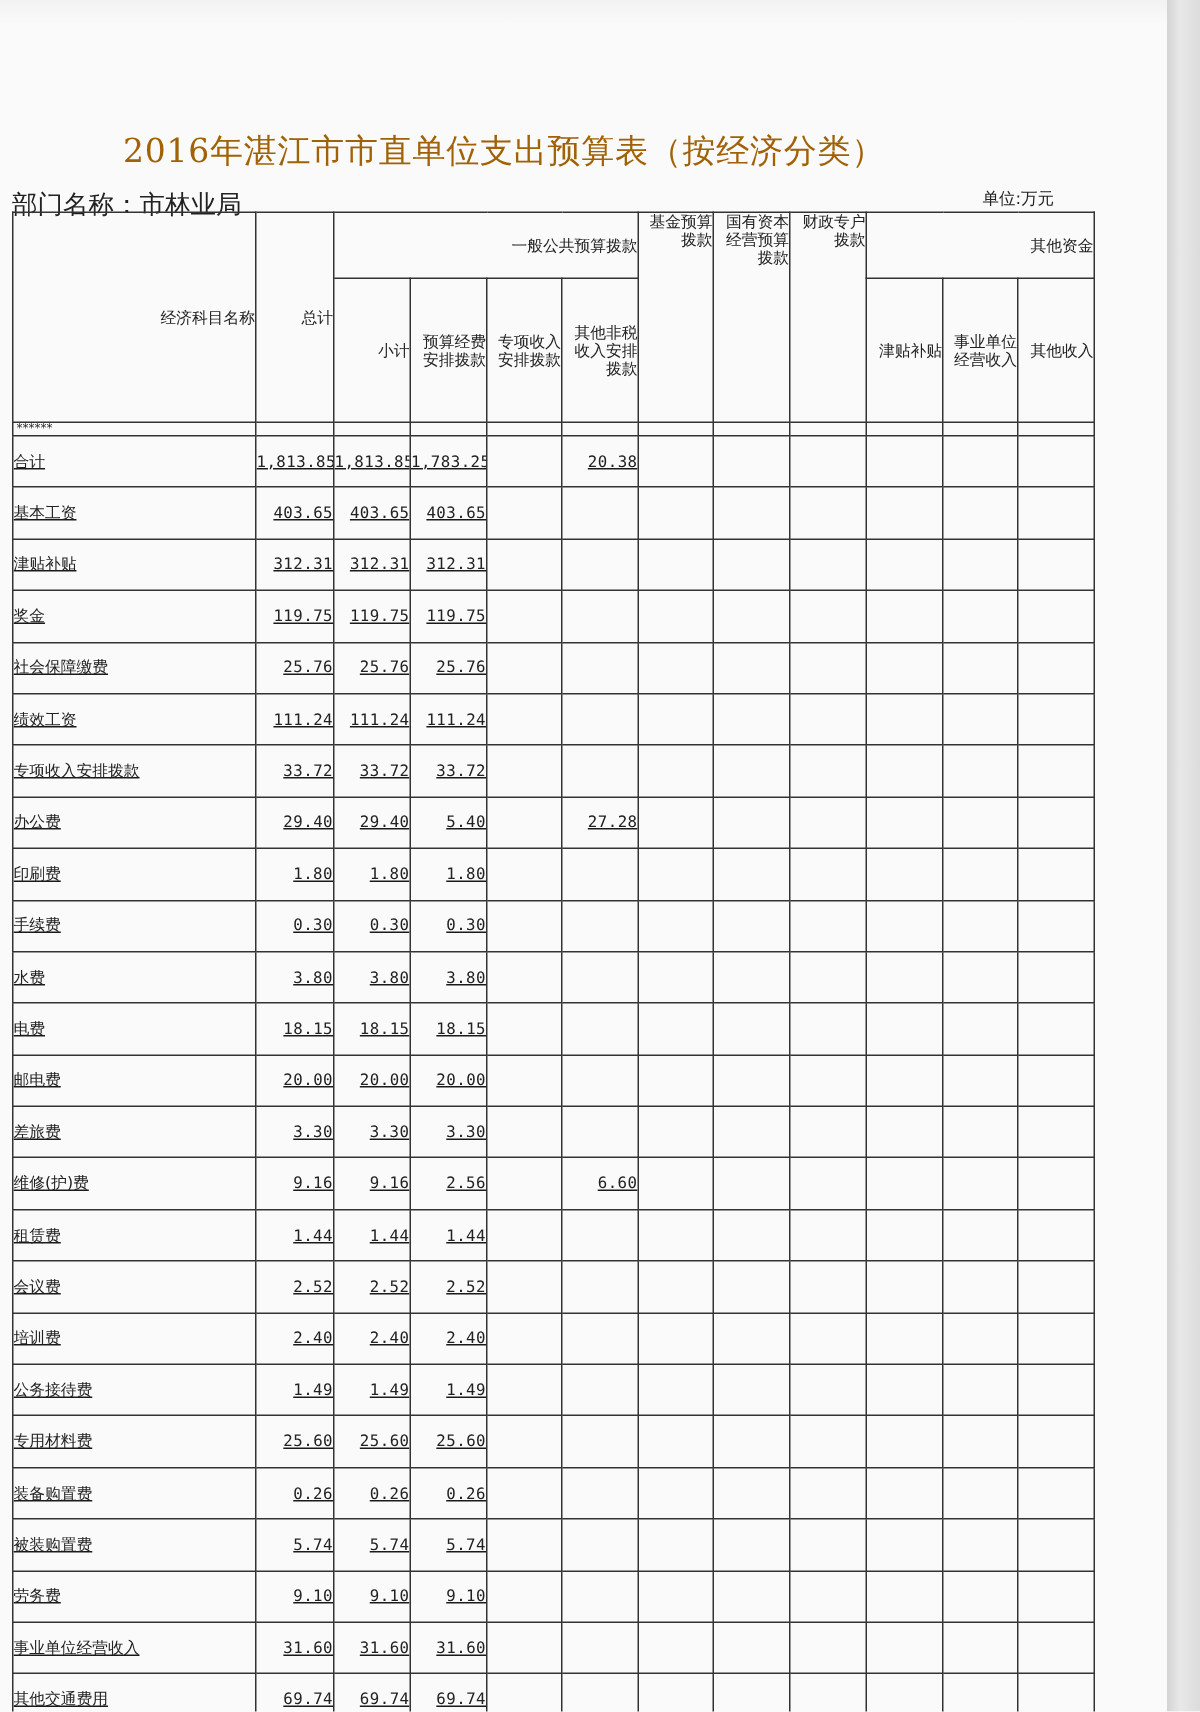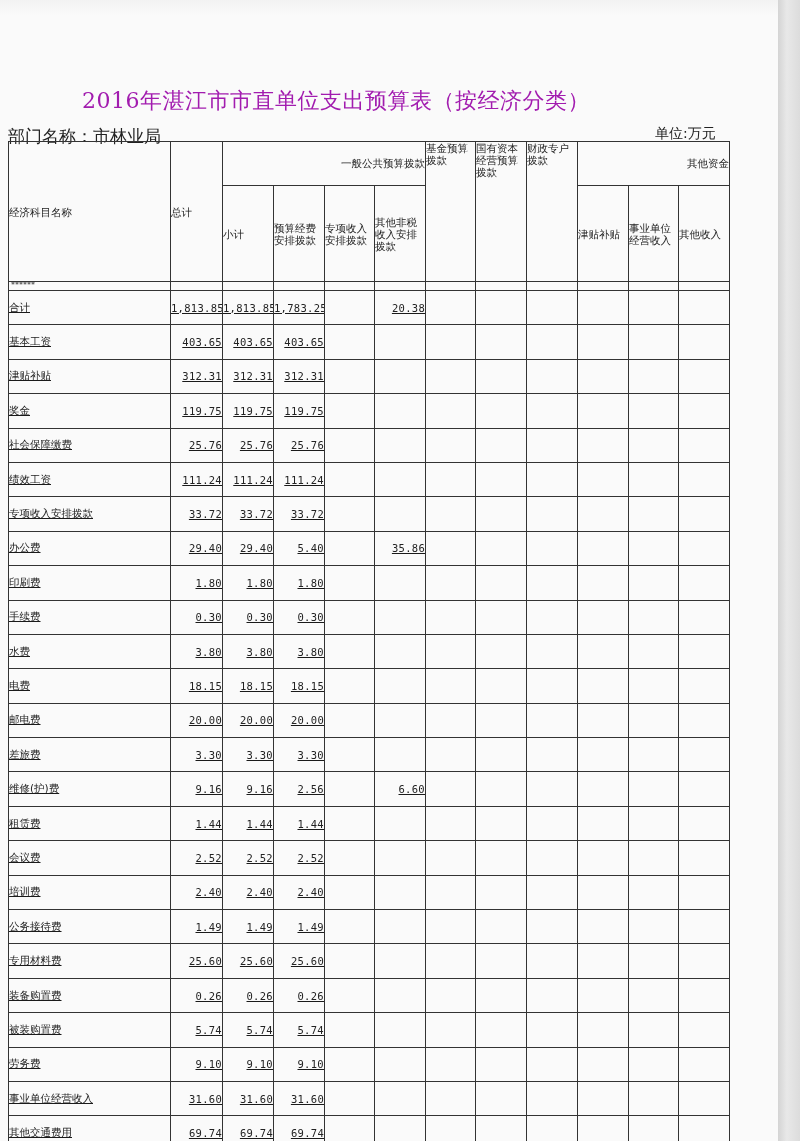--- a/index.html
+++ b/index.html
@@ -13,38 +13,38 @@
     position:absolute; left:778px; top:0; width:22px; height:1141px;
     background:linear-gradient(to right,#d4d4d4,#e8e8e8 40%,#dcdcdc);
   }
   .top-shadow {
     position:absolute; left:0; top:0; width:778px; height:16px;
     background:linear-gradient(to bottom,#f2f2f2,#fafafa);
   }
   .title {
     position:absolute; left:0; top:86px; width:672px; text-align:center;
     font-family:"DejaVu Serif", "Liberation Serif", serif;
-    font-size:22px; letter-spacing:0.5px; color:#a21caf;
+    font-size:22px; letter-spacing:0.5px; color:#a16207;
   }
   .dept {
     position:absolute; left:8px; top:125px; font-size:17px; color:#222;
   }
   .unit {
-    position:absolute; left:655px; top:125px; font-size:14px; color:#222;
+    position:absolute; left:655px; top:125px; font-size:11px; color:#222;
   }
   table.budget {
     position:absolute; left:8px; top:141px;
     border-collapse:collapse; table-layout:fixed;
     width:721px;
   }
   table.budget td, table.budget th {
     border:1px solid #333; padding:0; font-weight:normal;
     font-size:10.5px; color:#222; overflow:hidden;
   }
-  th.hdr { text-align:left; vertical-align:middle; line-height:12px; }
+  th.hdr { text-align:right; vertical-align:middle; line-height:12px; }
   th.hdr-top { vertical-align:middle; text-align:right; }
   th.hdr-tall { vertical-align:top; padding-top:57px; }
   tr.h1 { height:44px; }
   tr.h2 { height:96px; }
   tr.stars { height:9px; }
   tr.stars td { font-size:8px; line-height:8px; padding-left:2px; vertical-align:top; }
   tr.row { height:34.4px;text-decoration:underline; }
   td.name { text-align:left; padding-left:3px; font-size:11px; }
   td.num {
     text-align:right; padding-right:2px;
@@ -209,21 +209,21 @@
         <td class="num"></td>
         <td class="num"></td>
         <td class="num"></td>
       </tr>
       <tr class="row">
         <td class="name">办公费</td>
         <td class="num">29.40</td>
         <td class="num">29.40</td>
         <td class="num">5.40</td>
         <td class="num"></td>
-        <td class="num">35.86</td>
+        <td class="num">27.28</td>
         <td class="num"></td>
         <td class="num"></td>
         <td class="num"></td>
         <td class="num"></td>
         <td class="num"></td>
         <td class="num"></td>
       </tr>
       <tr class="row">
         <td class="name">印刷费</td>
         <td class="num">1.80</td>

